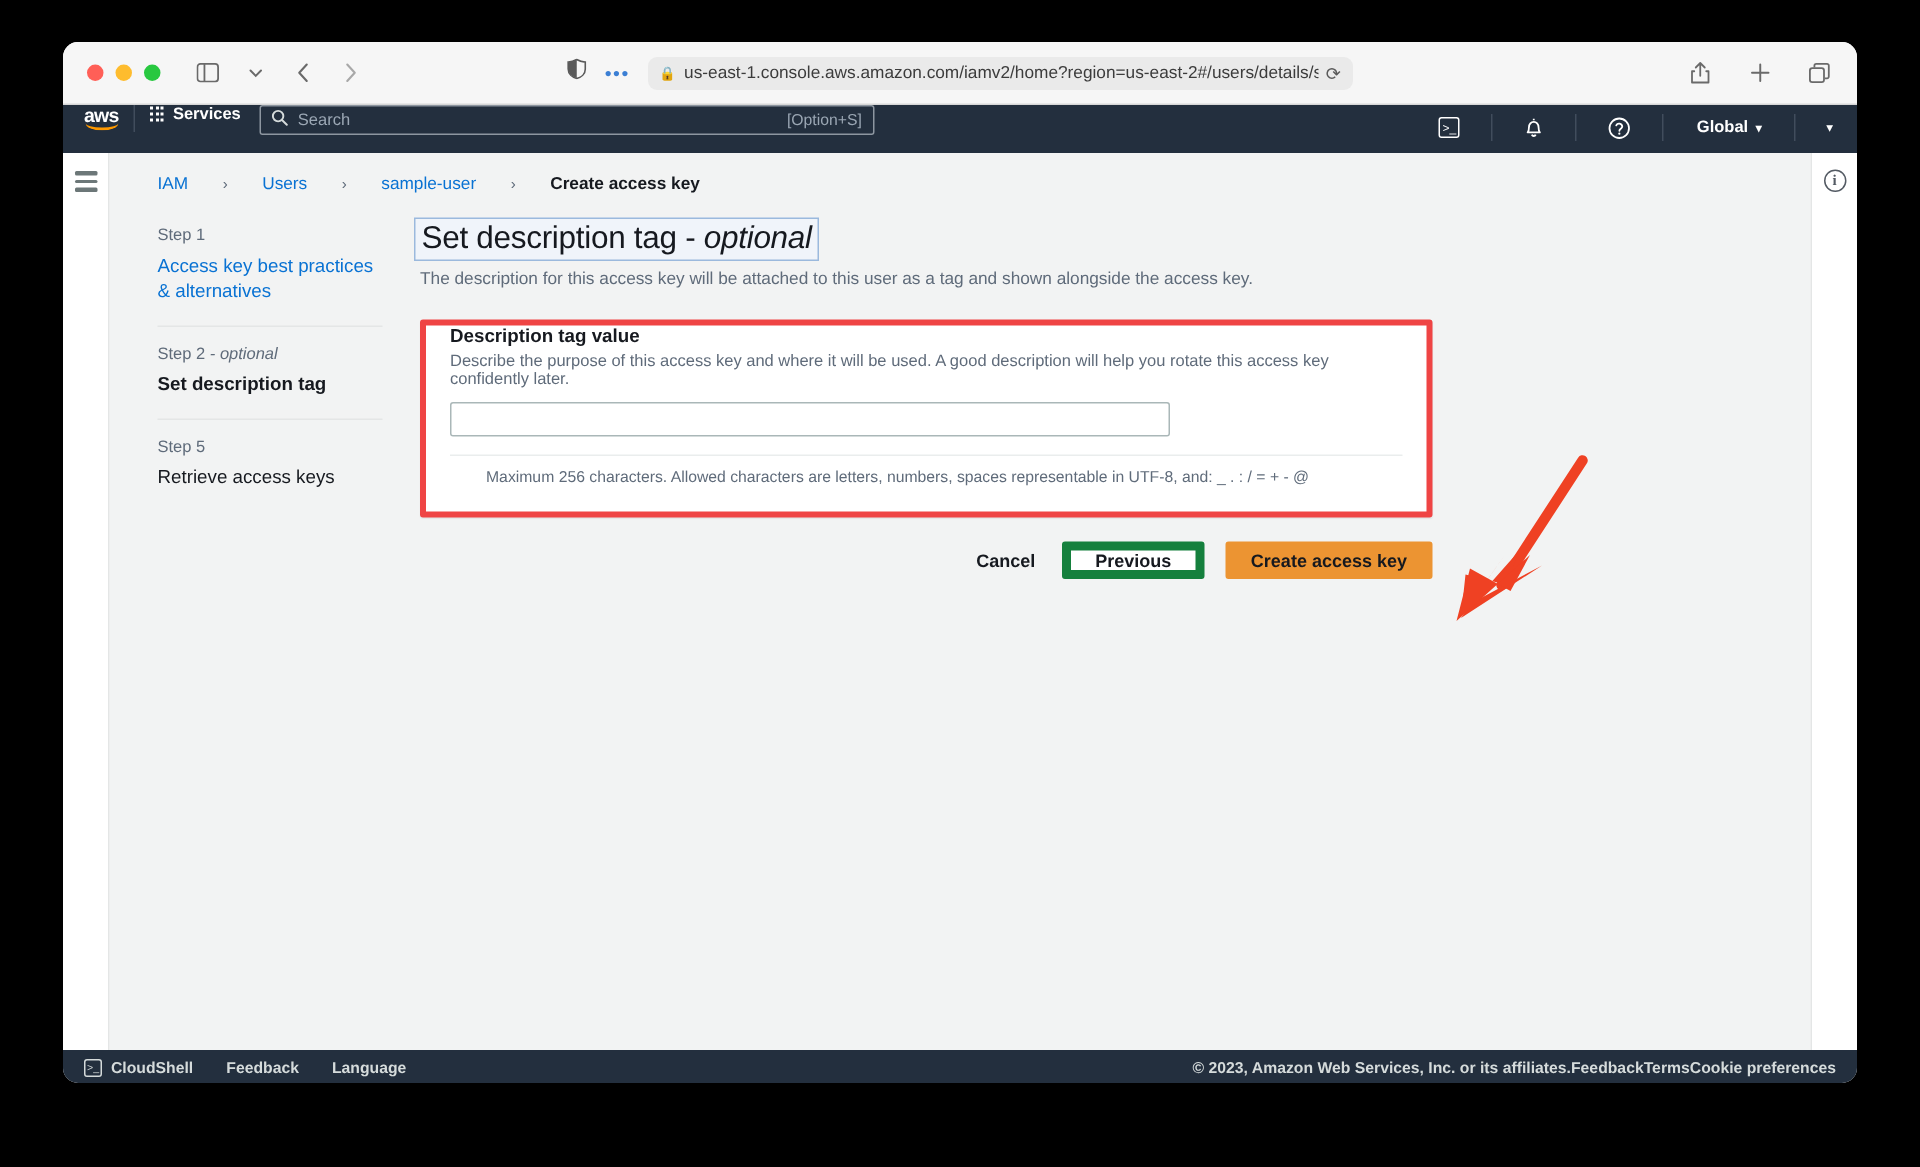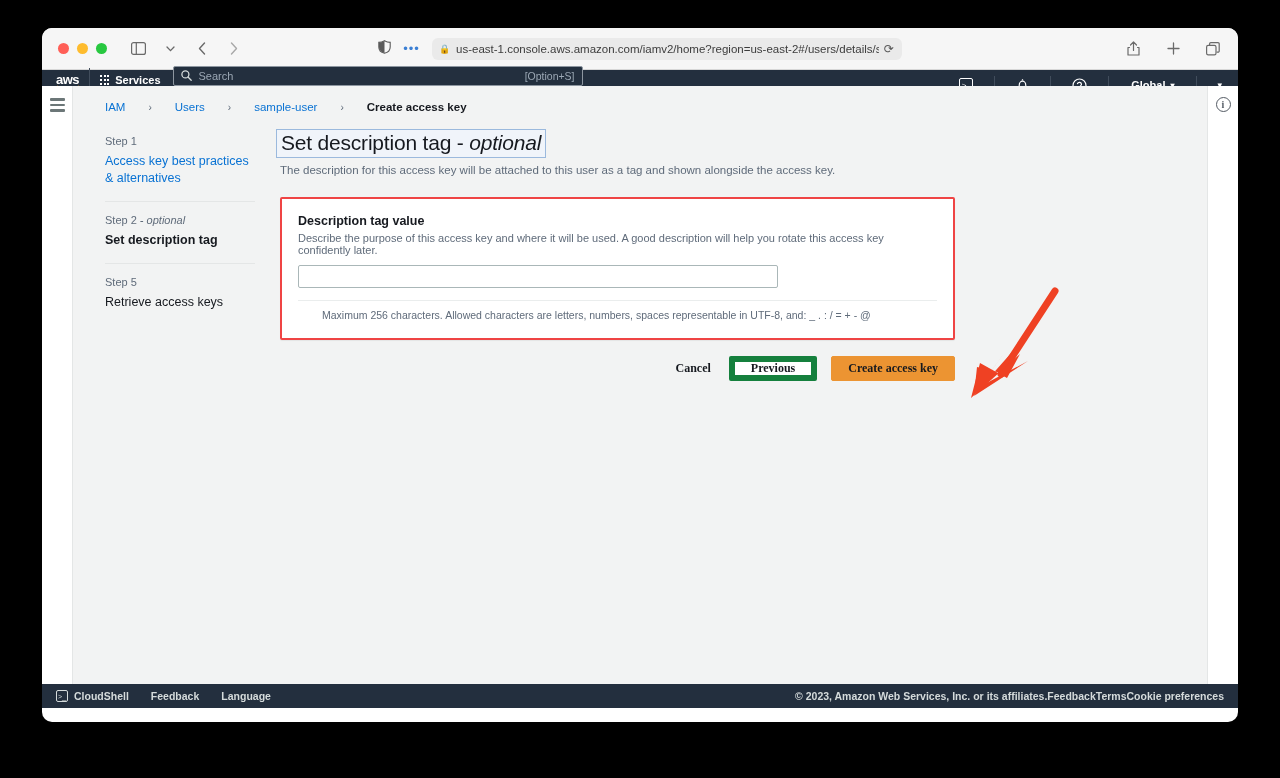--- a/index.html
+++ b/index.html
@@ -72,23 +72,23 @@
   .reload-ic { font-size: 12px; color: #5a5a5a; }
 
   .chrome-right {
     position: absolute; right: 14px;
     display: flex; align-items: center; gap: 18px;
     color: #6a6a6a;
   }
 
   
   .aws-nav {
-    height: 16px;
+    height: 32px;
     background: #232f3e;
-    display: flex; align-items: flex-end;
+    display: flex; align-items: flex-start;
     position: relative;
   }
   .aws-logo {
     margin-left: 14px;
     color: #ffffff;
     font-size: 13px;
     font-weight: bold;
     letter-spacing: -0.5px;
     position: relative;
     line-height: 1;
@@ -222,24 +222,24 @@
   .page-desc {
     font-size: 11.5px;
     color: #5f6b7a;
     margin-top: 6px;
   }
 
   .card {
     margin-top: 21px;
     width: 675px;
     background: #ffffff;
-    border: 2px solid #ef4444;
+    border: 4px solid #ef4444;
     border-radius: 2px;
     box-shadow: 0 1px 1px rgba(0,0,0,0.06);
-    padding: 15px 16px 17px 16px;
+    padding: 0 16px 17px 16px;
   }
   .field-label { font-size: 12.5px; font-weight: bold; color: #16191f; }
   .field-desc { font-size: 11px; color: #5f6b7a; margin-top: 4px; }
   .text-input {
     margin-top: 9px;
     width: 480px; height: 23px;
     border: 1px solid #aab7b8;
     border-radius: 2px;
     background: #ffffff;
     font-size: 12px;
@@ -256,21 +256,21 @@
     display: flex; align-items: center; justify-content: flex-end;
     gap: 14px;
   }
   .btn {
     height: 25px;
     font-size: 12px;
     font-weight: bold;
     border-radius: 2px;
     display: flex; align-items: center; justify-content: center;
     cursor: pointer;
-    font-family: Liberation Serif, serif;
+    font-family: Liberation Sans, sans-serif;
   }
   .btn-link { color: #16191f; background: transparent; border: none; padding: 0 4px; }
   .btn-secondary {
     color: #16191f;
     background: #ffffff;
     border: 6px solid #15803d;
     padding: 0 16px;
   }
   .btn-primary {
     color: #16191f;

